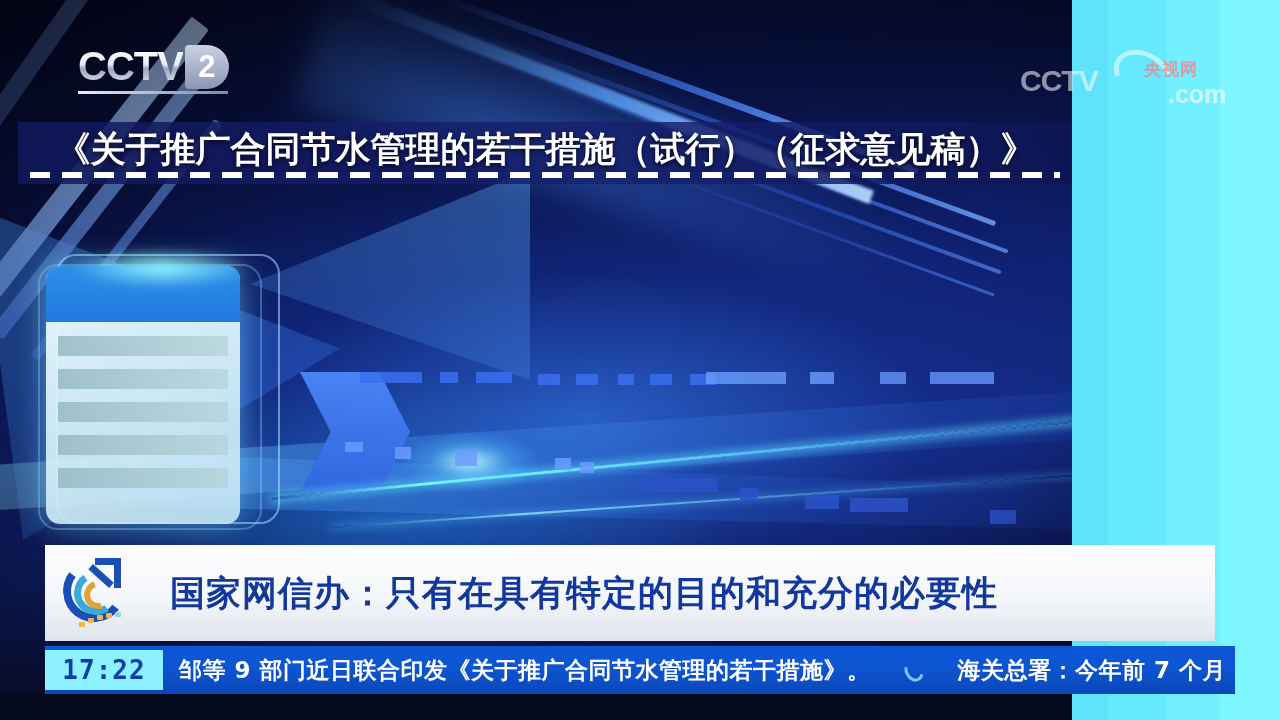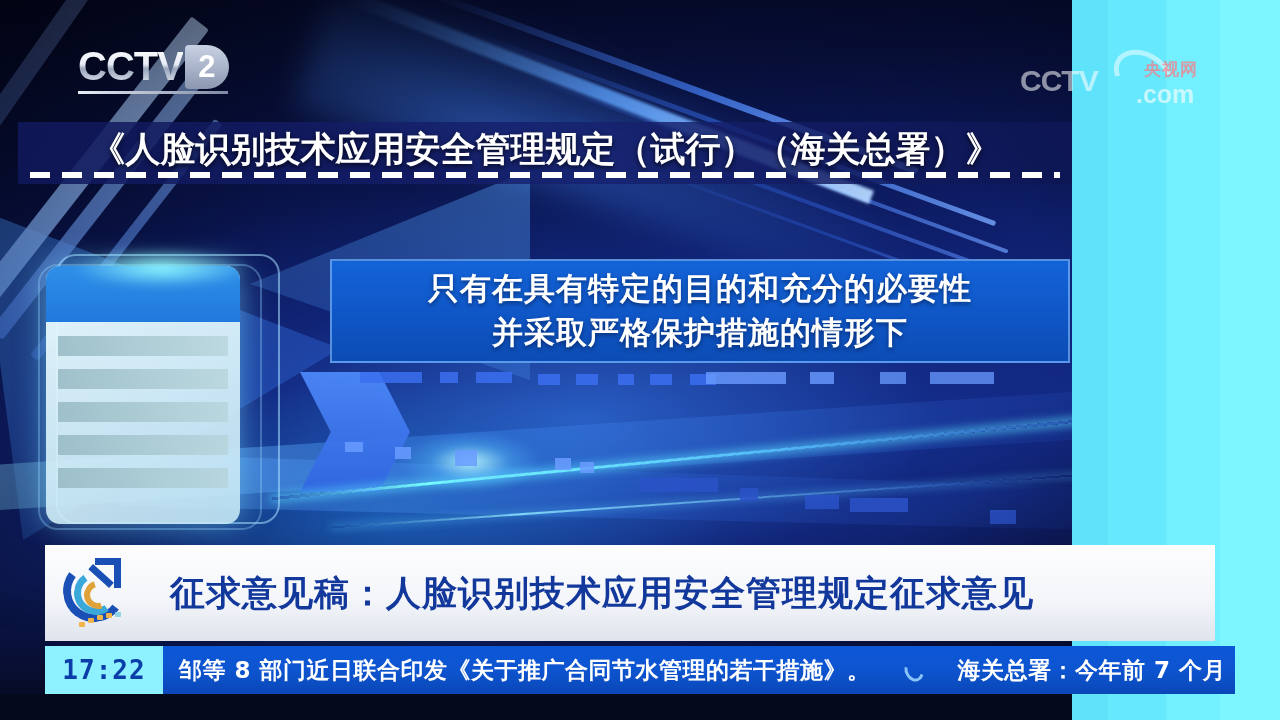--- a/index.html
+++ b/index.html
@@ -209,21 +209,21 @@
     position:absolute; left:0; top:12px; font-size:30px; font-weight:bold;
     color:rgba(255,255,255,0.55); letter-spacing:-1px;
     font-family:"Liberation Sans",sans-serif;
   }
   .wm-cn {
     position:absolute; left:124px; top:6px; font-size:17px; font-weight:bold;
     color:rgba(255,120,130,0.70); letter-spacing:1px;
     font-family:"DejaVu Sans",sans-serif;
   }
   .wm-com {
-    position:absolute; left:116px; top:28px; font-size:25px; font-weight:bold;
+    position:absolute; left:148px; top:28px; font-size:25px; font-weight:bold;
     color:rgba(255,255,255,0.62); font-family:"Liberation Sans",sans-serif;
   }
   .wm-swoosh {
     position:absolute; left:92px; top:0px; width:62px; height:46px;
     border:5px solid rgba(255,255,255,0.50);
     border-radius:50%;
     border-bottom-color:transparent; border-right-color:transparent;
     transform:rotate(30deg);
   }
 
@@ -267,21 +267,21 @@
     white-space:nowrap;
   }
 
   
   .ticker {
     position:absolute; left:45px; top:646px; width:1190px; height:48px;
     background:linear-gradient(180deg,#0c57d8 0%, #0d54cf 50%, #0a47b8 100%);
     display:flex; align-items:center; overflow:hidden;
   }
   .ticker-time {
-    width:118px; height:48px; background:#8ef1ff;
+    width:118px; height:40px; background:#8ef1ff;
     display:flex; align-items:center; justify-content:center;
     font-family:"DejaVu Sans Mono","Liberation Mono",monospace;
     font-size:26px; font-weight:bold; color:#0b3ea8; letter-spacing:1px;
     flex:none;
   }
   .ticker-text {
     margin-left:16px; font-family:"DejaVu Sans",sans-serif;
     font-size:23px; font-weight:bold; color:#ffffff; white-space:nowrap;
     letter-spacing:0.5px;
   }
@@ -398,27 +398,23 @@
 
   <div class="logo">
     <div class="logo-row">
       <div class="logo-cctv">CCTV</div>
       <div class="logo-two">2</div>
     </div>
     <div class="logo-bar"></div>
   </div>
 
   <div class="title-band"></div>
-  <div class="title-text">《人脸识别技术应用安全管理规定（试行）（海关总署）》</div>
+  <div class="title-text">《关于推广合同节水管理的若干措施（试行）（征求意见稿）》</div>
   <div class="title-dash"></div>
 
-  <div class="quote-box">
-    <div class="quote-line">只有在具有特定的目的和充分的必要性</div>
-    <div class="quote-line">并采取严格保护措施的情形下</div>
-  </div>
 
 
   <div class="sidebar">
     <div class="sb-band sb-b1"></div>
     <div class="sb-band sb-b2"></div>
     <div class="sb-band sb-b3"></div>
     <div class="sb-band sb-b4"></div>
   </div>
 
   <div class="sb-watermark">
@@ -440,27 +436,27 @@
           <i class="d"></i>
       </div>
       <div class="lt-dots">
         <i style="left:0px;top:10px;"></i>
         <i style="left:9px;top:6px;"></i>
         <i style="left:18px;top:3px;"></i>
         <i style="left:27px;top:1px;"></i>
         <i style="left:36px;top:0px;background:#8ed3e8;"></i>
       </div>
     </div>
-    <div class="lt-headline">征求意见稿：人脸识别技术应用安全管理规定征求意见</div>
+    <div class="lt-headline">国家网信办：只有在具有特定的目的和充分的必要性</div>
   </div>
 
   <div class="ticker">
     <div class="ticker-time">17:22</div>
     <div class="ticker-text">
-      <span>邹等 8 部门近日联合印发《关于推广合同节水管理的若干措施》。</span>
+      <span>邹等 9 部门近日联合印发《关于推广合同节水管理的若干措施》。</span>
       <span class="ticker-sep"></span>
       <span>海关总署：今年前 7 个月，</span>
       
     </div>
   </div>
 
   <div class="bottom-black"></div>
 
 </div>
 

